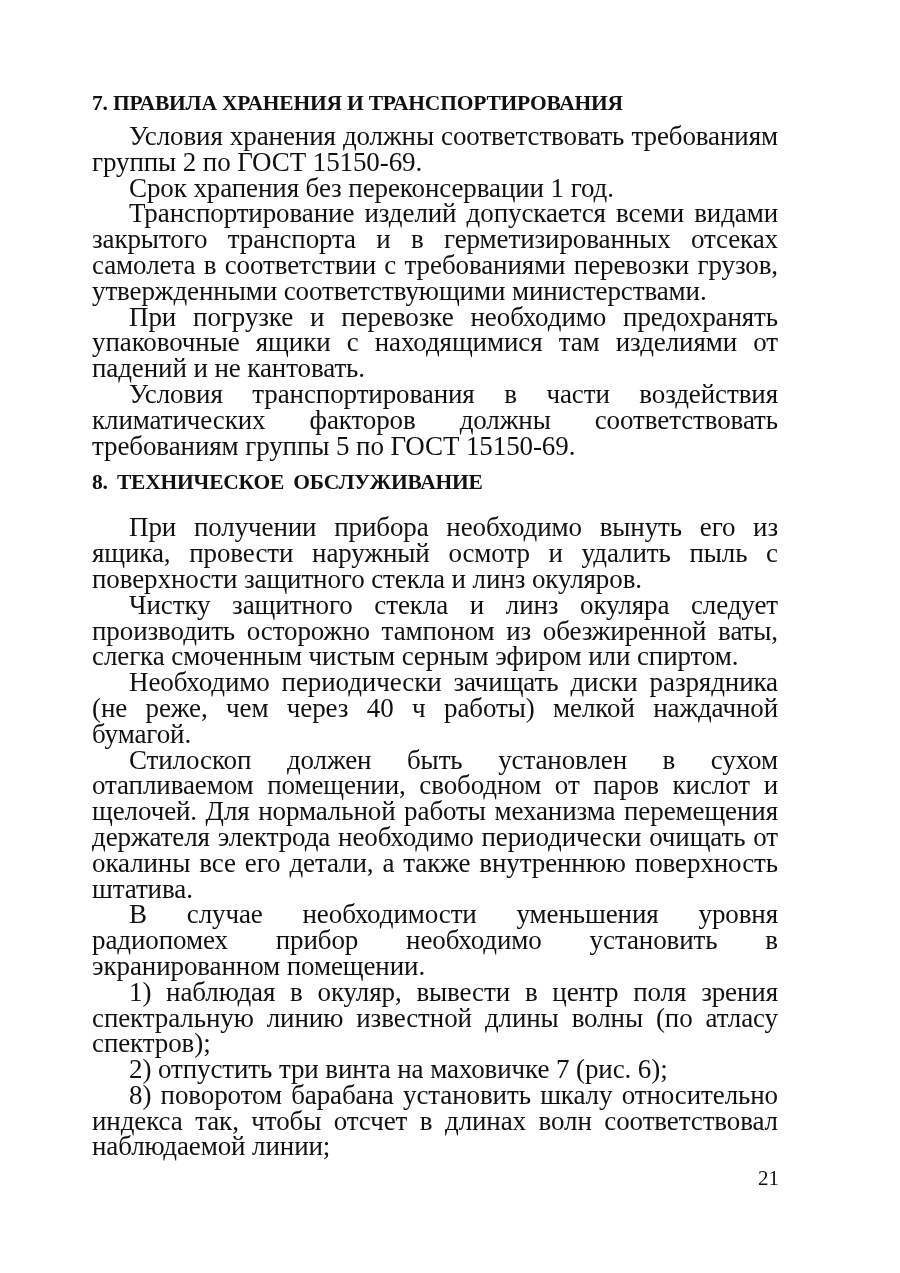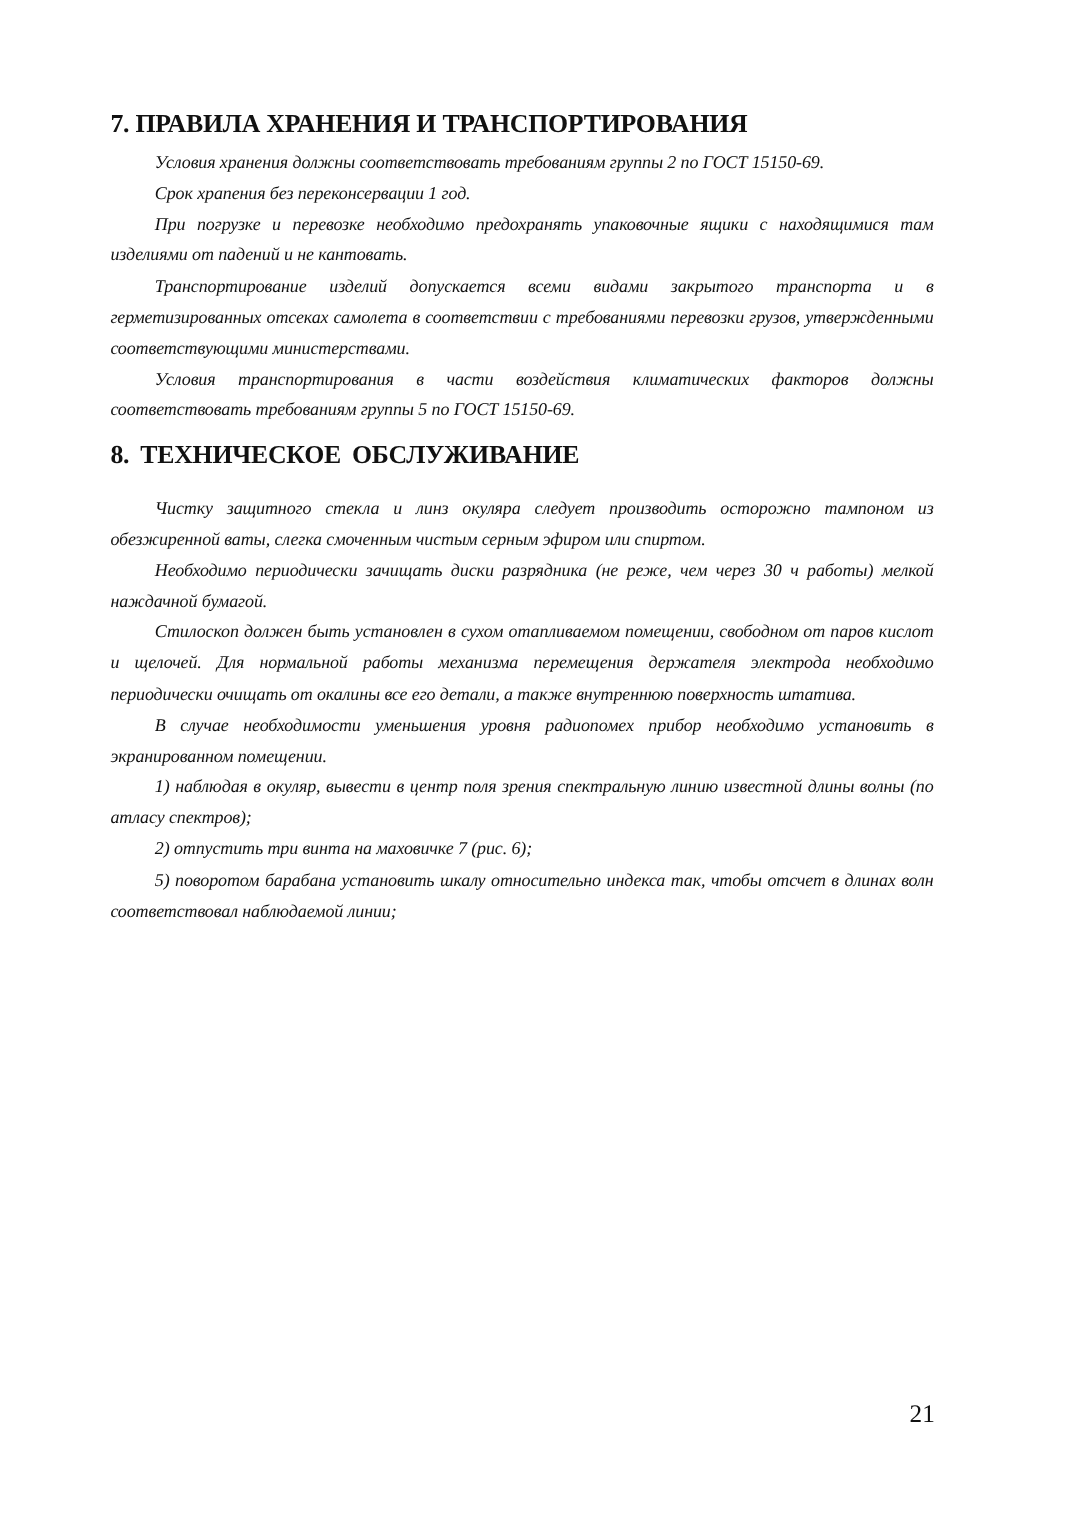--- a/index.html
+++ b/index.html
@@ -25,55 +25,55 @@
       font-weight: bold;
       font-size: 21.5px;
       line-height: 30px;
       margin: 0 0 6px 0;
       letter-spacing: -0.2px;
     }
     .heading.h7 { padding-left: 0; }
     .heading.h8 { margin-top: 8px; margin-bottom: 18px; word-spacing: 4px; }
     p.para {
       margin: 0;
-      font-size: 15px;
+      font-size: 27px;
       line-height: 25.8px;
       text-align: justify;
       text-indent: 37px;
       letter-spacing: -0.1px;
-      font-style: italic;
     }
     .page-number {
       position: absolute;
       left: 758px;
       top: 1166px;
       font-size: 21px;
       font-family: "Liberation Serif", "DejaVu Serif", serif;
     }
   </style>
 </head>
 <body>
 
 <div class="page">
   <section>
     <h2 class="heading h7">7. ПРАВИЛА ХРАНЕНИЯ И ТРАНСПОРТИРОВАНИЯ</h2>
     <p class="para">Условия хранения должны соответствовать требованиям группы 2 по ГОСТ 15150-69.</p>
     <p class="para">Срок храпения без переконсервации  1  год.</p>
+    <p class="para">Транспортирование изделий допускается всеми видами закрытого транспорта и в герметизированных отсеках самолета в соответствии с требованиями перевозки грузов, утвержденными соответствующими министерствами.</p>
     <p class="para">При погрузке и перевозке необходимо предохранять упаковочные ящики с находящимися там изделиями от падений и не кантовать.</p>
-    <p class="para">Транспортирование изделий допускается всеми видами закрытого транспорта и в герметизированных отсеках самолета в соответствии с требованиями перевозки грузов, утвержденными соответствующими министерствами.</p>
     <p class="para">Условия транспортирования в части воздействия климатических факторов должны соответствовать требованиям группы 5 по ГОСТ 15150-69.</p>
   </section>
 
   <section>
     <h2 class="heading h8">8. ТЕХНИЧЕСКОЕ  ОБСЛУЖИВАНИЕ</h2>
+    <p class="para">При получении прибора необходимо вынуть его из ящика, провести наружный осмотр и удалить пыль с поверхности защитного стекла и линз окуляров.</p>
     <p class="para">Чистку защитного стекла и линз окуляра следует производить осторожно тампоном из обезжиренной ваты, слегка смоченным чистым серным эфиром или спиртом.</p>
-    <p class="para">Необходимо периодически зачищать диски разрядника (не реже, чем через 30 ч работы) мелкой наждачной бумагой.</p>
+    <p class="para">Необходимо периодически зачищать диски разрядника (не реже, чем через 40 ч работы) мелкой наждачной бумагой.</p>
     <p class="para">Стилоскоп должен быть установлен в сухом отапливаемом помещении, свободном от паров кислот и щелочей. Для нормальной работы механизма перемещения держателя электрода необходимо периодически очищать от окалины все его детали, а также внутреннюю поверхность штатива.</p>
     <p class="para">В случае необходимости уменьшения уровня радиопомех прибор необходимо установить в экранированном помещении.</p>
     <div>
       <p class="para">1) наблюдая в окуляр, вывести в центр поля зрения спектральную линию известной длины волны (по атласу спектров);</p>
       <p class="para">2)  отпустить три винта на  маховичке 7  (рис. 6);</p>
-      <p class="para">5) поворотом барабана установить шкалу относительно индекса так, чтобы отсчет в длинах волн соответствовал наблюдаемой линии;</p>
+      <p class="para">8) поворотом барабана установить шкалу относительно индекса так, чтобы отсчет в длинах волн соответствовал наблюдаемой линии;</p>
     </div>
   </section>
 </div>
 
 <div class="page-number">21</div>
 
 </body></html>

